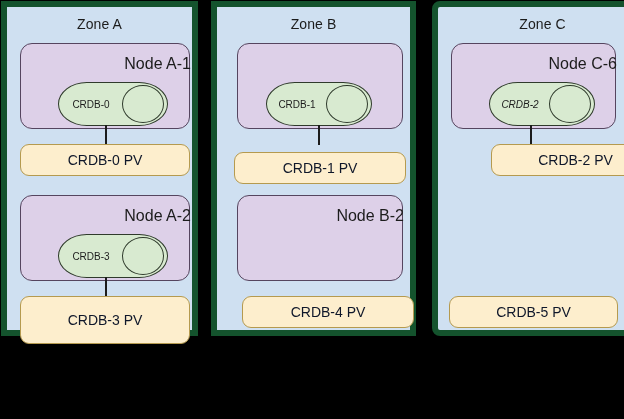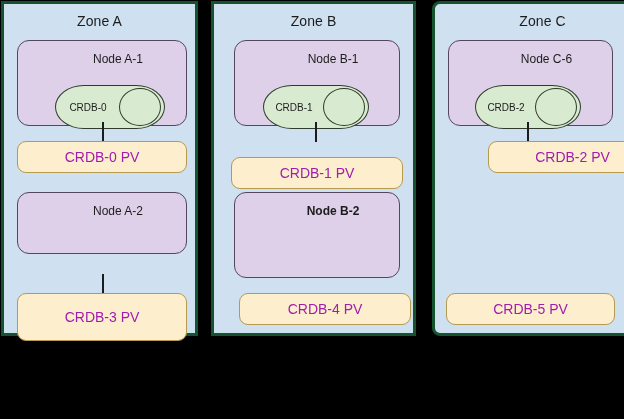--- a/index.html
+++ b/index.html
@@ -22,21 +22,21 @@
     height: 419px;
     background: #000000;
   }
 
   
   .zone {
     position: absolute;
     top: 1px;
     height: 335px;
     background: #cfe0f1;
-    border: 3px solid #14532d;
+    border: 6px solid #14532d;
     box-sizing: border-box;
   }
   #zone-a { left: 1px;   width: 197px; }
   #zone-b { left: 211px; width: 205px; padding-left: 43px; }
   #zone-c { left: 432px; width: 221px; border-radius: 8px; }
 
   .zone-title {
     position: absolute;
     left: 0;
     top: 9px;
@@ -50,36 +50,35 @@
   
   .node {
     position: absolute;
     background: #ddd0e8;
     border: 1px solid #55455f;
     border-radius: 12px;
     box-sizing: border-box;
   }
   .node-title {
     position: absolute;
-    left: 16px;
+    left: 2px;
     top: 11px;
     width: 100%;
-    text-align: center;
-    font-size: 12px;
+    text-align: right;
+    font-size: 16px;
     color: #1c1c1c;
   }
 
   
   .cyl {
     position: absolute;
     background: #d8ead0;
     border: 1px solid #2f3b2c;
     border-radius: 34px / 26px;
     box-sizing: border-box;
-    margin-top: 6px;
   }
   .cyl-cap {
     position: absolute;
     right: 3px;
     top: 2px;
     bottom: 2px;
     width: 42px;
     border: 1px solid #2f3b2c;
     border-radius: 50%;
     background: #d8ead0;
@@ -113,21 +112,21 @@
     box-sizing: border-box;
   }
   .pv-label {
     position: absolute;
     left: 0;
     top: 50%;
     transform: translateY(-50%);
     width: 100%;
     text-align: center;
     font-size: 14px;
-    color: #a21caf;
+    color: #0f172a;
   }
 </style>
 </head>
 <body>
 
 <div class="canvas">
 
   <div class="zone" id="zone-a">
     <div class="zone-title">Zone A</div>
 
@@ -136,58 +135,61 @@
       <div class="cyl" style="left:37px; top:38px; width:110px; height:44px;">
         <div class="cyl-cap"></div>
         <div class="cyl-label">CRDB-0</div>
       </div>
     </div>
     <div class="connector" style="left:98px; top:118px; height:20px;"></div>
     <div class="pv" style="left:13px; top:137px; width:170px; height:32px;">
       <div class="pv-label">CRDB-0 PV</div>
     </div>
 
-    <div class="node" style="left:13px; top:188px; width:170px; height:62px;padding-left:40px;">
+    <div class="node" style="left:13px; top:188px; width:170px; height:86px;padding-left:40px;">
       <div class="node-title">Node A-2</div>
+      <div class="cyl" style="left:37px; top:38px; width:110px; height:44px;">
+        <div class="cyl-cap"></div>
+        <div class="cyl-label">CRDB-3</div>
+      </div>
     </div>
     <div class="connector" style="left:98px; top:270px; height:20px;"></div>
     <div class="pv" style="left:13px; top:289px; width:170px; height:48px;">
       <div class="pv-label">CRDB-3 PV</div>
     </div>
   </div>
 
   <div class="zone" id="zone-b">
     <div class="zone-title">Zone B</div>
 
     <div class="node" style="left:20px; top:36px; width:166px; height:86px;">
-      <div class="node-title">Node B-1</div>
       <div class="cyl" style="left:28px; top:38px; width:106px; height:44px;">
         <div class="cyl-cap"></div>
         <div class="cyl-label">CRDB-1</div>
       </div>
     </div>
     <div class="connector" style="left:101px; top:118px; height:20px;"></div>
-    <div class="pv" style="left:17px; top:153px; width:172px; height:32px;">
+    <div class="pv" style="left:17px; top:145px; width:172px; height:32px;">
       <div class="pv-label">CRDB-1 PV</div>
     </div>
 
-    <div class="node" style="left:20px; top:188px; width:166px; height:86px;font-weight:bold;">
+    <div class="node" style="left:20px; top:188px; width:166px; height:86px;">
       <div class="node-title">Node B-2</div>
     </div>
     <div class="pv" style="left:25px; top:289px; width:172px; height:32px;">
       <div class="pv-label">CRDB-4 PV</div>
     </div>
   </div>
 
   <div class="zone" id="zone-c">
     <div class="zone-title">Zone C</div>
 
     <div class="node" style="left:13px; top:36px; width:165px; height:86px;">
       <div class="node-title">Node C-6</div>
-      <div class="cyl" style="left:26px; top:38px; width:106px; height:44px;">
+      <div class="cyl" style="left:37px; top:38px; width:106px; height:44px;font-style:italic;">
         <div class="cyl-cap"></div>
         <div class="cyl-label">CRDB-2</div>
       </div>
     </div>
     <div class="connector" style="left:92px; top:118px; height:20px;"></div>
     <div class="pv" style="left:11px; top:137px; width:169px; height:32px;margin-left:42px;">
       <div class="pv-label">CRDB-2 PV</div>
     </div>
 
     <div class="pv" style="left:11px; top:289px; width:169px; height:32px;">

